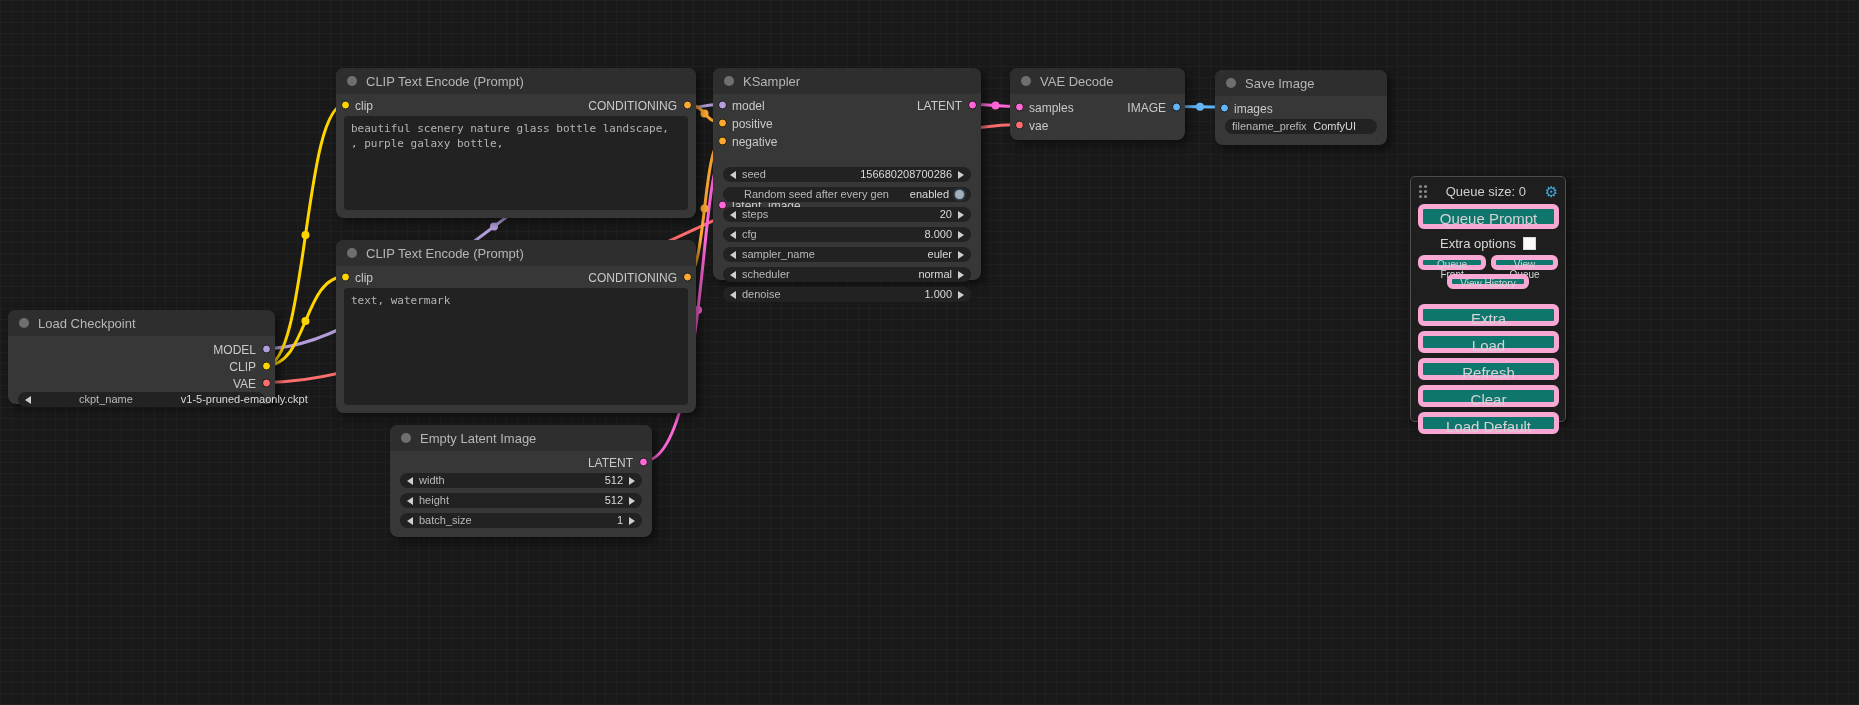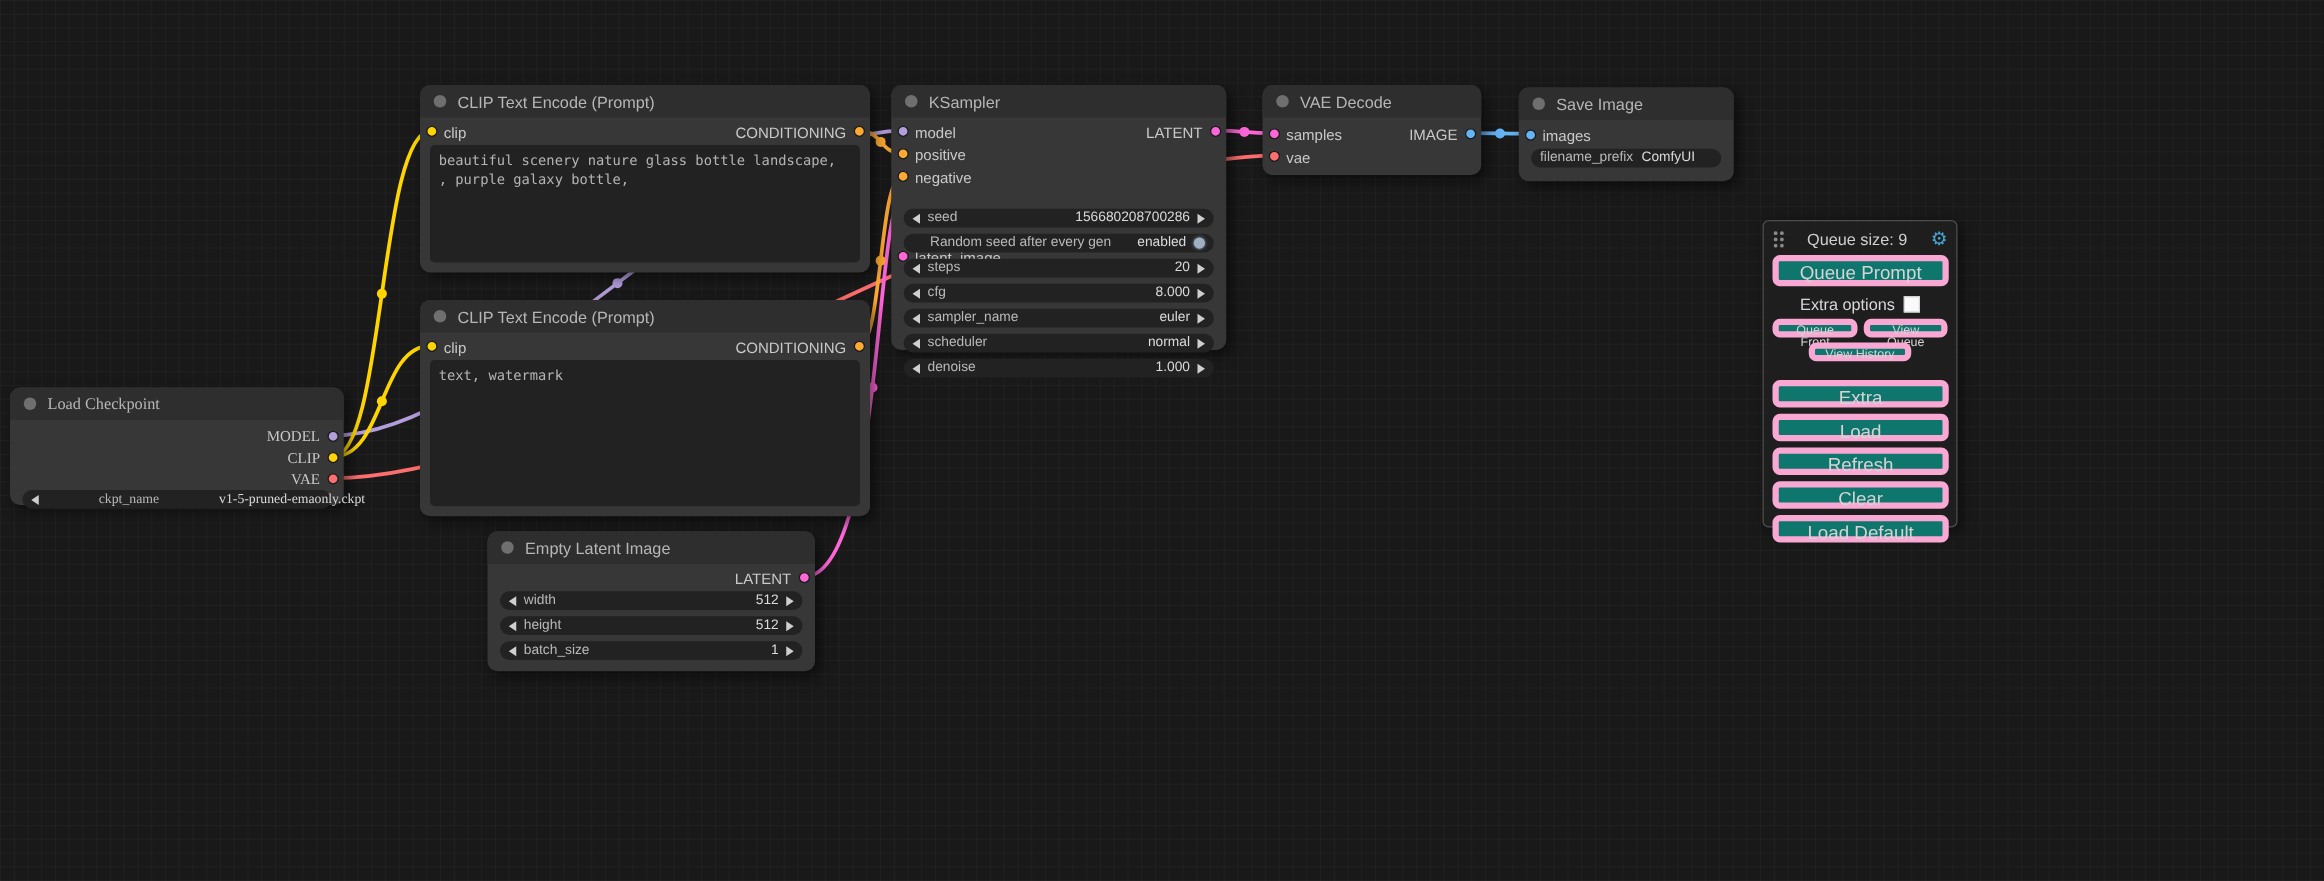--- a/index.html
+++ b/index.html
@@ -86,21 +86,21 @@
     <circle cx="494" cy="226.5" r="4" fill="#B39DDB"></circle>
     <circle cx="305.5" cy="235" r="4" fill="#FFD500"></circle>
     <circle cx="305.5" cy="321" r="4" fill="#FFD500"></circle>
     <circle cx="704.5" cy="113.5" r="4" fill="#FFA931"></circle>
     <circle cx="704.5" cy="208.5" r="4" fill="#FFA931"></circle>
     <circle cx="698" cy="310" r="4" fill="#FF66D8"></circle>
     <circle cx="995.5" cy="105.5" r="4" fill="#FF66D8"></circle>
     <circle cx="1200" cy="106.8" r="4" fill="#64B5F6"></circle>
   </svg>
 
-  <div class="node" style="left:8px;top:310px;width:267px;height:94px;font-family:Liberation Serif, serif;">
+  <div class="node" style="left:8px;top:310px;width:267px;height:94px;">
     <div class="node-title">
       <span class="title-dot" style="background: rgb(111, 111, 111);"></span>
       <span>Load Checkpoint</span>
     </div>
     <div class="slot out" style="top:30px;">
       <span class="slot-label">MODEL</span>
       <span class="slot-dot" style="background: rgb(179, 157, 219);"></span>
     </div>
     <div class="slot out" style="top:47px;">
       <span class="slot-label">CLIP</span>
@@ -277,21 +277,21 @@
     </div>
     <div class="widget" style="top:49px;">
       <span class="w-label">filename_prefix</span>
       <span class="w-value" style="margin-right:14px;">ComfyUI</span>
     </div>
   </div>
 
   <div class="menu">
     <div class="menu-header">
       <span class="drag-dots"></span>
-      <span>Queue size: 9</span>
+      <span>Queue size: 0</span>
       <span class="gear" style="color: rgb(65, 168, 216);"></span>
     </div>
     <button class="qp-btn">Queue Prompt</button>
     <div class="extra-row">
       <span>Extra options</span>
       <span class="checkbox"></span>
     </div>
     <div class="small-row">
       <button class="sm-btn">Queue Front</button>
       <button class="sm-btn">View Queue</button>

